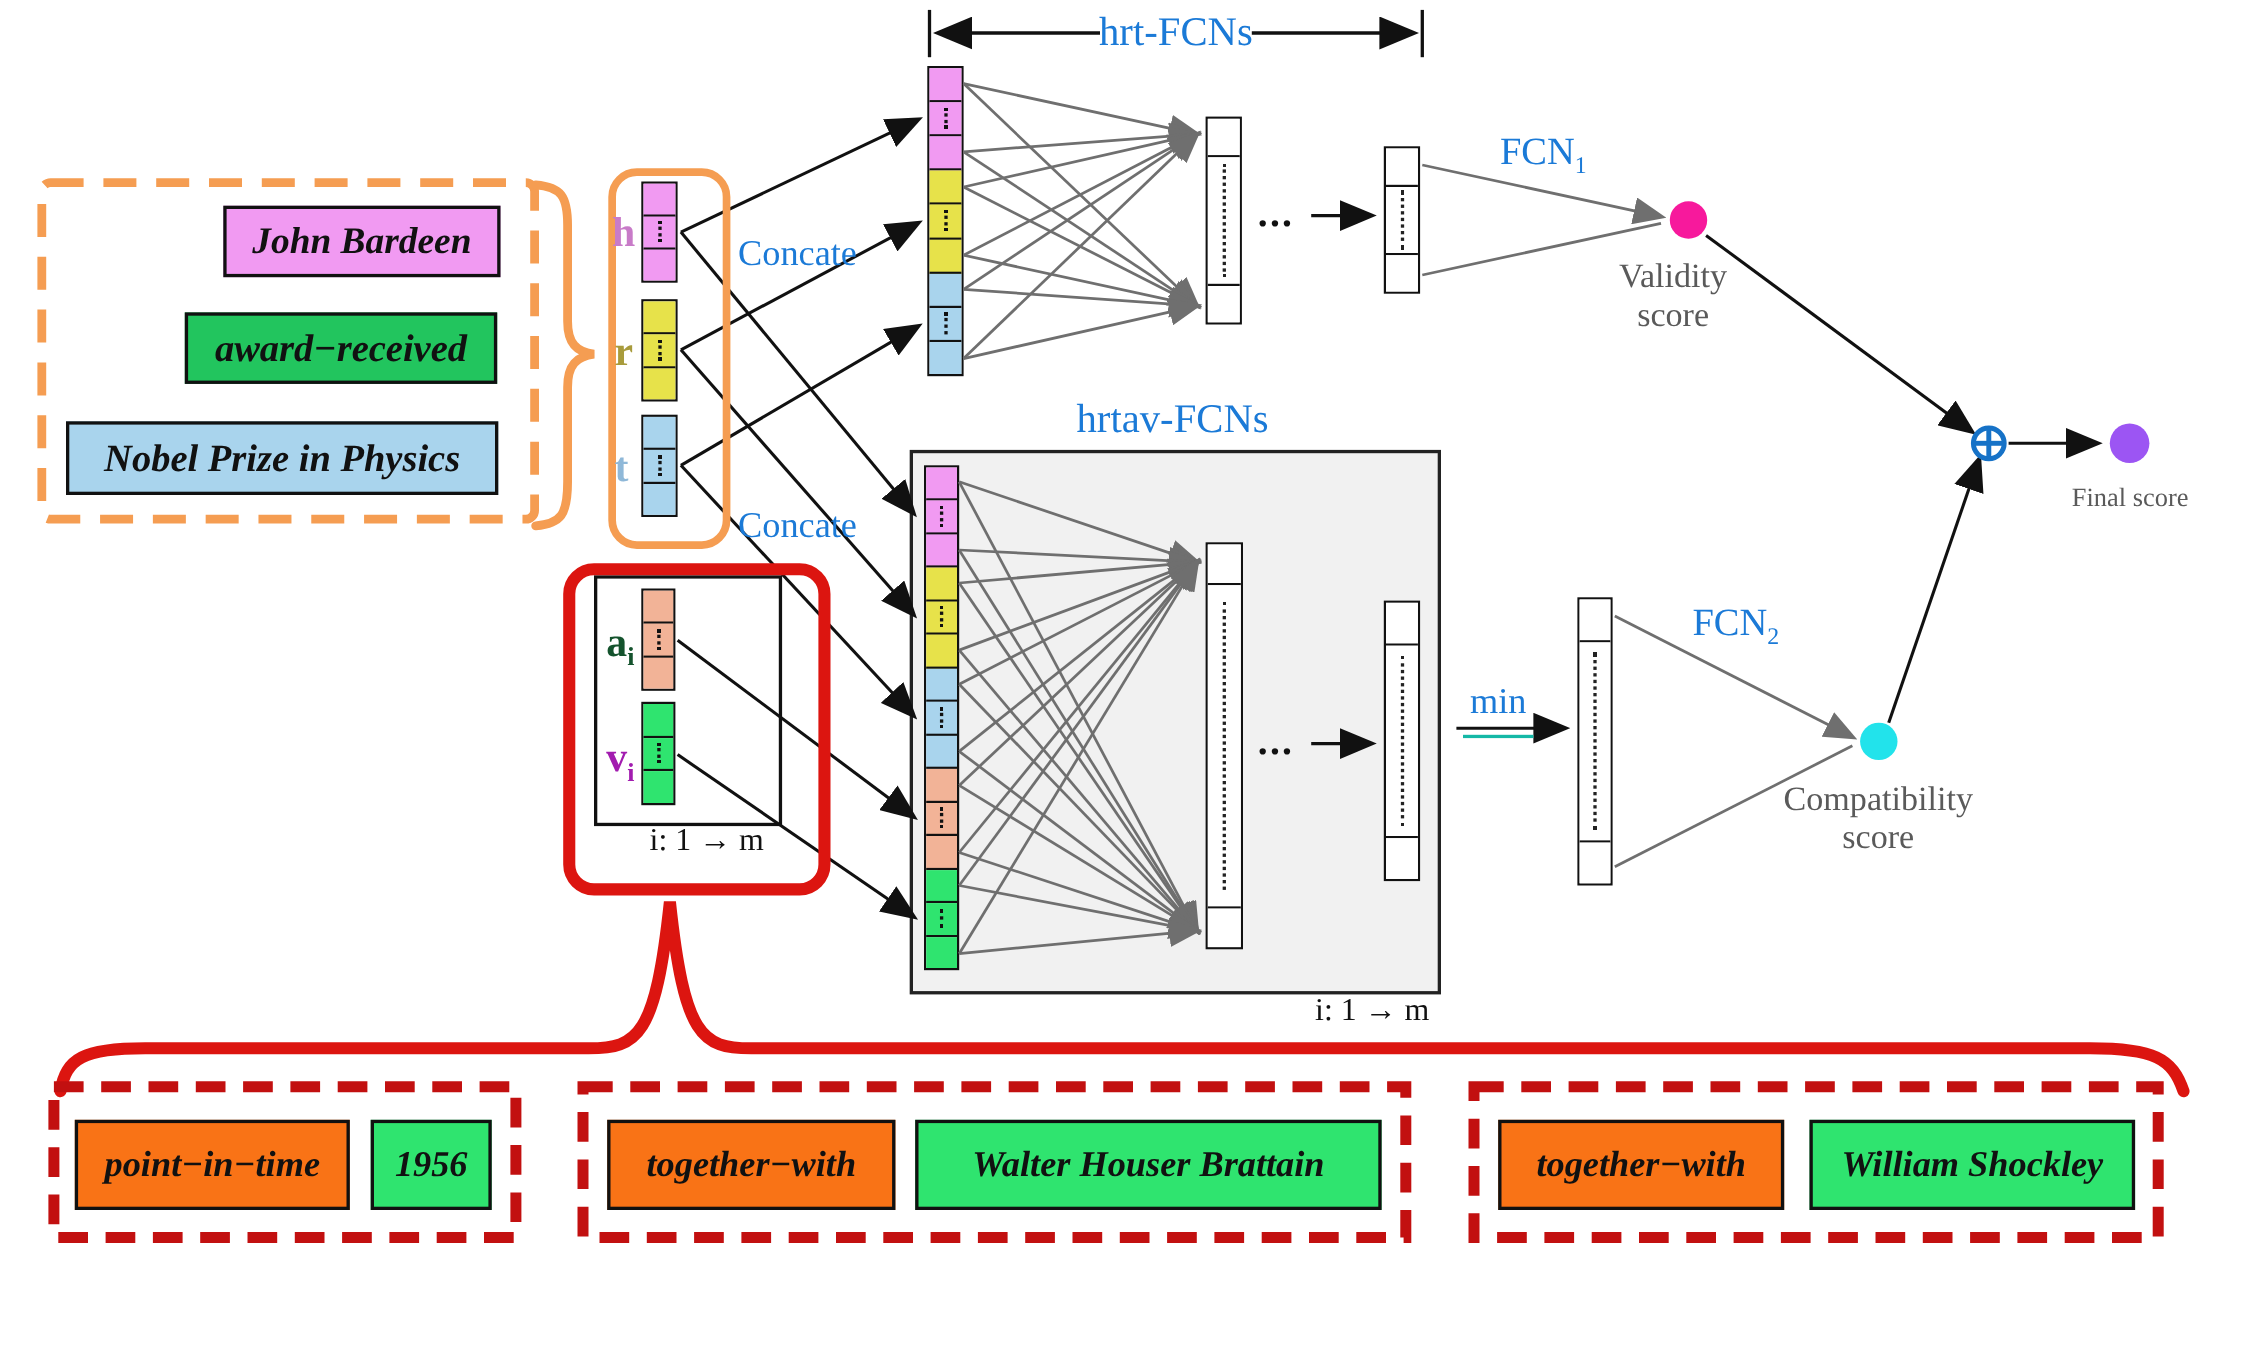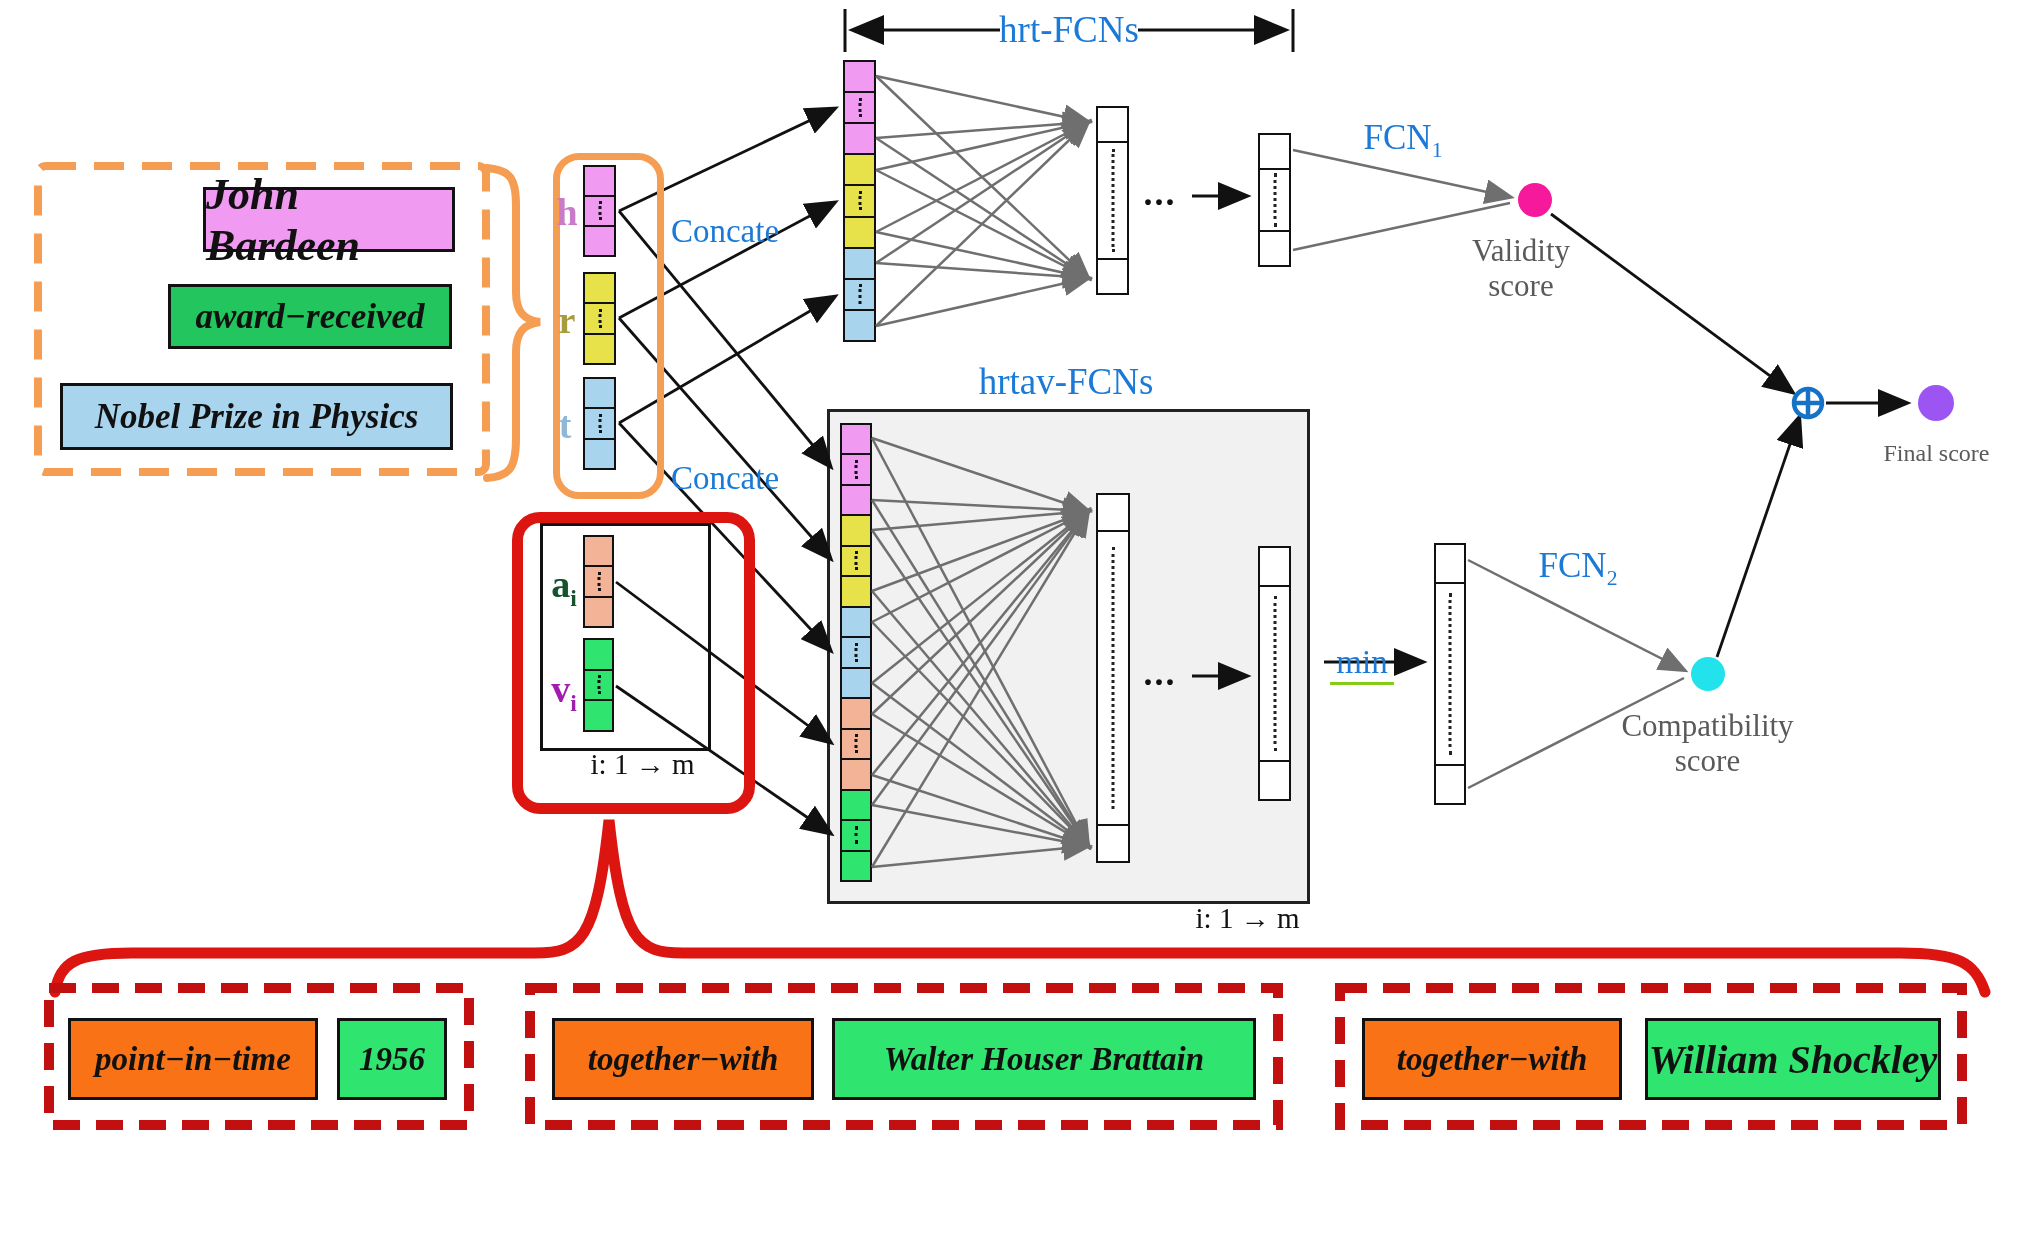--- a/index.html
+++ b/index.html
@@ -38,21 +38,21 @@
   .innerwhite{position:absolute;border:3px solid #111;background:#fff;z-index:2}
   .caption{position:absolute;width:100%;text-align:center;font-size:44px;color:#000;z-index:7}
 </style>
 </head>
 <body>
 
 <div class="stage">
 
   <div class="graybox" style="left:827px;top:409px;width:477px;height:489px"></div>
 
-  <div class="fbox pkbg" style="left:203px;top:187px;width:252px;height:65px;font-size:44px">
+  <div class="fbox pkbg" style="left:203px;top:187px;width:252px;height:65px;font-size:34px">
     <span>John Bardeen</span>
   </div>
   <div class="fbox ylbg" style="left:168px;top:284px;width:284px;height:65px;font-size:35px">
     <span>award−received</span>
   </div>
   <div class="fbox blbg" style="left:60px;top:383px;width:393px;height:67px;font-size:35px">
     <span>Nobel Prize in Physics</span>
   </div>
 
   <div class="vcol" style="left:583px;top:165px;width:33px;height:92px">
@@ -151,21 +151,21 @@
   </div>
   <div class="fbox orbg" style="left:552px;top:1018px;width:262px;height:82px;font-size:33px">
     <span>together−with</span>
   </div>
   <div class="fbox grbg" style="left:832px;top:1018px;width:424px;height:82px;font-size:33px">
     <span>Walter Houser Brattain</span>
   </div>
   <div class="fbox orbg" style="left:1362px;top:1018px;width:260px;height:82px;font-size:33px">
     <span>together−with</span>
   </div>
-  <div class="fbox grbg" style="left:1645px;top:1018px;width:296px;height:82px;font-size:40px">
+  <div class="fbox grbg" style="left:1645px;top:1018px;width:296px;height:82px;font-size:33px">
     <span>William Shockley</span>
   </div>
 
   <svg class="layer" width="2040" height="1244" viewBox="0 0 2040 1244">
     <defs>
       <marker id="ab" markerWidth="12" markerHeight="10" refX="10" refY="5" orient="auto">
         <path d="M0,0 L12,5 L0,10 z" fill="#111"></path>
       </marker>
       <marker id="ag" markerWidth="12" markerHeight="10" refX="10" refY="5" orient="auto">
         <path d="M0,0 L12,5 L0,10 z" fill="#6F6F6F"></path>
@@ -300,21 +300,21 @@
   <div class="lbl" style="left:1125px;top:172px;width:70px;font-size:36px;font-weight:700;letter-spacing:2px">
     <span>...</span></div>
   <div class="lbl" style="left:1125px;top:652px;width:70px;font-size:36px;font-weight:700;letter-spacing:2px">
     <span>...</span></div>
 
   <div class="lbl blue" style="left:1353px;top:118px;width:100px;font-size:35px">
     <span>FCN</span><sub>1</sub></div>
   <div class="lbl blue" style="left:1528px;top:546px;width:100px;font-size:35px">
     <span>FCN</span><sub>2</sub></div>
 
-  <div class="lbl blue" style="left:1330px;top:644px;width:64px;font-size:33px;border-bottom:3px solid #84cc16;padding-bottom:1px">
+  <div class="lbl blue" style="left:1330px;top:620px;width:64px;font-size:33px;border-bottom:3px solid #14b8a6;padding-bottom:11px">
     <span>min</span></div>
 
   <div class="lbl it" style="left:565px;top:748px;width:155px;font-size:29px">
     <span>i: 1 → m</span></div>
   <div class="lbl it" style="left:1170px;top:902px;width:155px;font-size:29px">
     <span>i: 1 → m</span></div>
 
   <div class="lbl graytxt" style="left:1446px;top:233px;width:150px;font-size:31px;line-height:35px">
     <div>Validity</div>
     <div>score</div>

